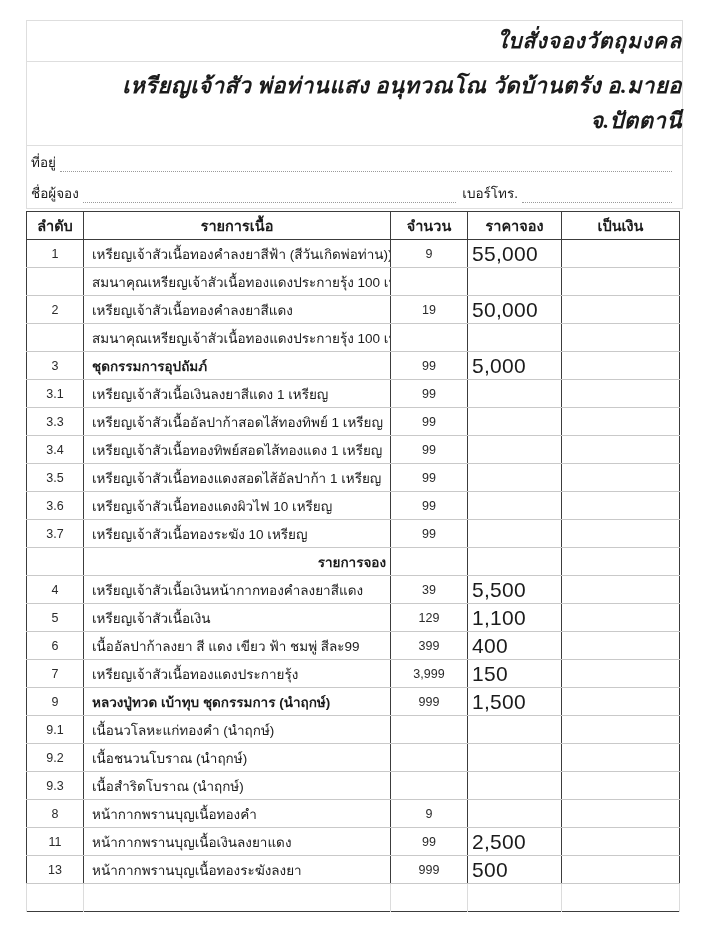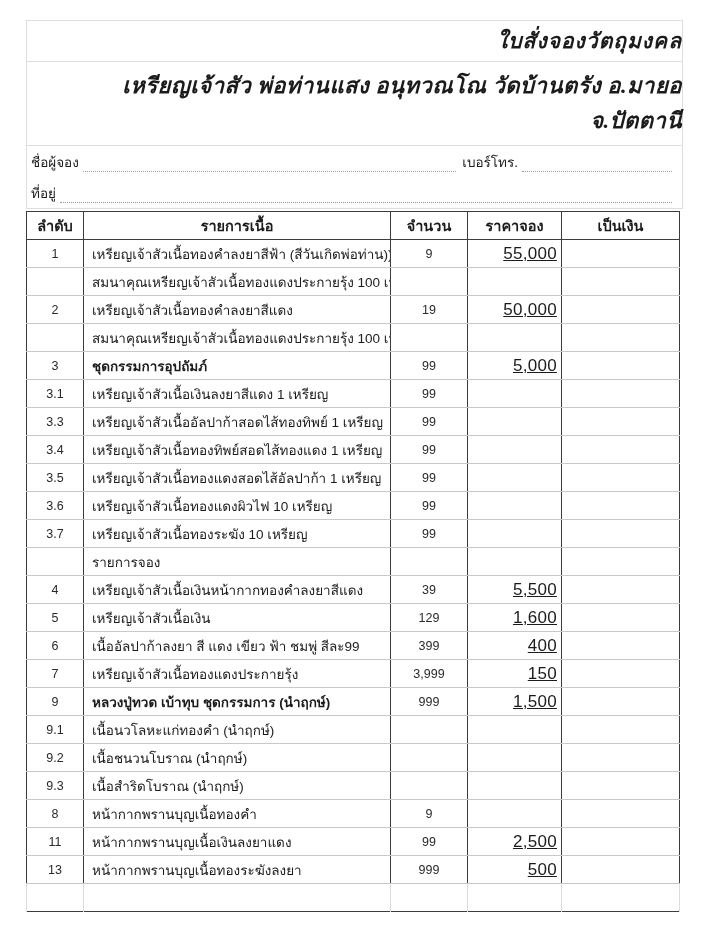--- a/index.html
+++ b/index.html
@@ -52,52 +52,52 @@
     border-left:1px solid #3c3c3c;border-right:1px solid #3c3c3c;
     padding:0 4px;height:27px;overflow:hidden;white-space:nowrap;
     font-size:13.5px;vertical-align:middle;background:#fff;
   }
   table.order tr.hdr th{
     border:1.5px solid #3c3c3c;font-weight:bold;font-size:14.5px;text-align:center;margin-top:20px;
   }
   table.order td.no{text-align:center;font-size:12.5px;color:#2a2a2a;}
   table.order td.desc{text-align:left;padding-left:8px;}
   table.order td.qty{text-align:center;font-size:12.5px;color:#2a2a2a;}
-  table.order td.price{text-align:right;font-size:17px;letter-spacing:.3px;text-decoration:underline;}
+  table.order td.price{text-align:left;font-size:21px;letter-spacing:.3px;}
   table.order td.amt{text-align:center;}
   table.order tr.major td{border-top:1.5px solid #3c3c3c;border-bottom:1px solid #c9c9c9;}
   table.order tr.minor td{border-top:1px solid #c9c9c9;border-bottom:1px solid #c9c9c9;}
   table.order tr.empty td{border-top:1.5px solid #3c3c3c;border-left:1px solid #dcdcdc;border-right:1px solid #dcdcdc;border-bottom:none;}
   table.order tr:last-child td{border-bottom:1.5px solid #3c3c3c;}
   table.order tr.empty:last-child td{border-bottom:none;}
   table.order tr.boldrow td.desc{font-weight:bold;}
-  table.order tr.section td.desc{font-weight:normal;text-align:left;}
+  table.order tr.section td.desc{font-weight:bold;text-align:right;}
   table.order{border:1.5px solid #3c3c3c;}
 </style>
 </head>
 <body>
 
 <div class="sheet">
 
   <div class="hdr-box">
     <div class="title-row">
       <span class="doc-title">ใบสั่งจองวัตถุมงคล</span>
     </div>
     <div class="subtitle-row">
       <span class="doc-subtitle">เหรียญเจ้าสัว พ่อท่านแสง อนุทวณโณ วัดบ้านตรัง อ.มายอ จ.ปัตตานี</span>
+    </div>
+    <div class="form-row">
+      <span class="form-label">ที่อยู่</span>
+      <span class="dotted"></span>
     </div>
     <div class="form-row">
       <span class="form-label">ชื่อผู้จอง</span>
       <span class="dotted"></span>
       <span class="form-label">เบอร์โทร.</span>
       <span class="dotted fixed-mid"></span>
-    </div>
-    <div class="form-row">
-      <span class="form-label">ที่อยู่</span>
-      <span class="dotted"></span>
     </div>
   </div>
 
   <table class="order">
     <colgroup>
       <col class="c-no">
         <col class="c-desc">
         <col class="c-qty">
         <col class="c-price">
         <col class="c-amt">
@@ -200,21 +200,21 @@
           <td class="no">4</td>
           <td class="desc">เหรียญเจ้าสัวเนื้อเงินหน้ากากทองคำลงยาสีแดง</td>
           <td class="qty">39</td>
           <td class="price">5,500</td>
           <td class="amt"></td>
         </tr>
         <tr class="major">
           <td class="no">5</td>
           <td class="desc">เหรียญเจ้าสัวเนื้อเงิน</td>
           <td class="qty">129</td>
-          <td class="price">1,600</td>
+          <td class="price">1,100</td>
           <td class="amt"></td>
         </tr>
         <tr class="major">
           <td class="no">6</td>
           <td class="desc">เนื้ออัลปาก้าลงยา สี แดง เขียว ฟ้า ชมพู่ สีละ99</td>
           <td class="qty">399</td>
           <td class="price">400</td>
           <td class="amt"></td>
         </tr>
         <tr class="major">

